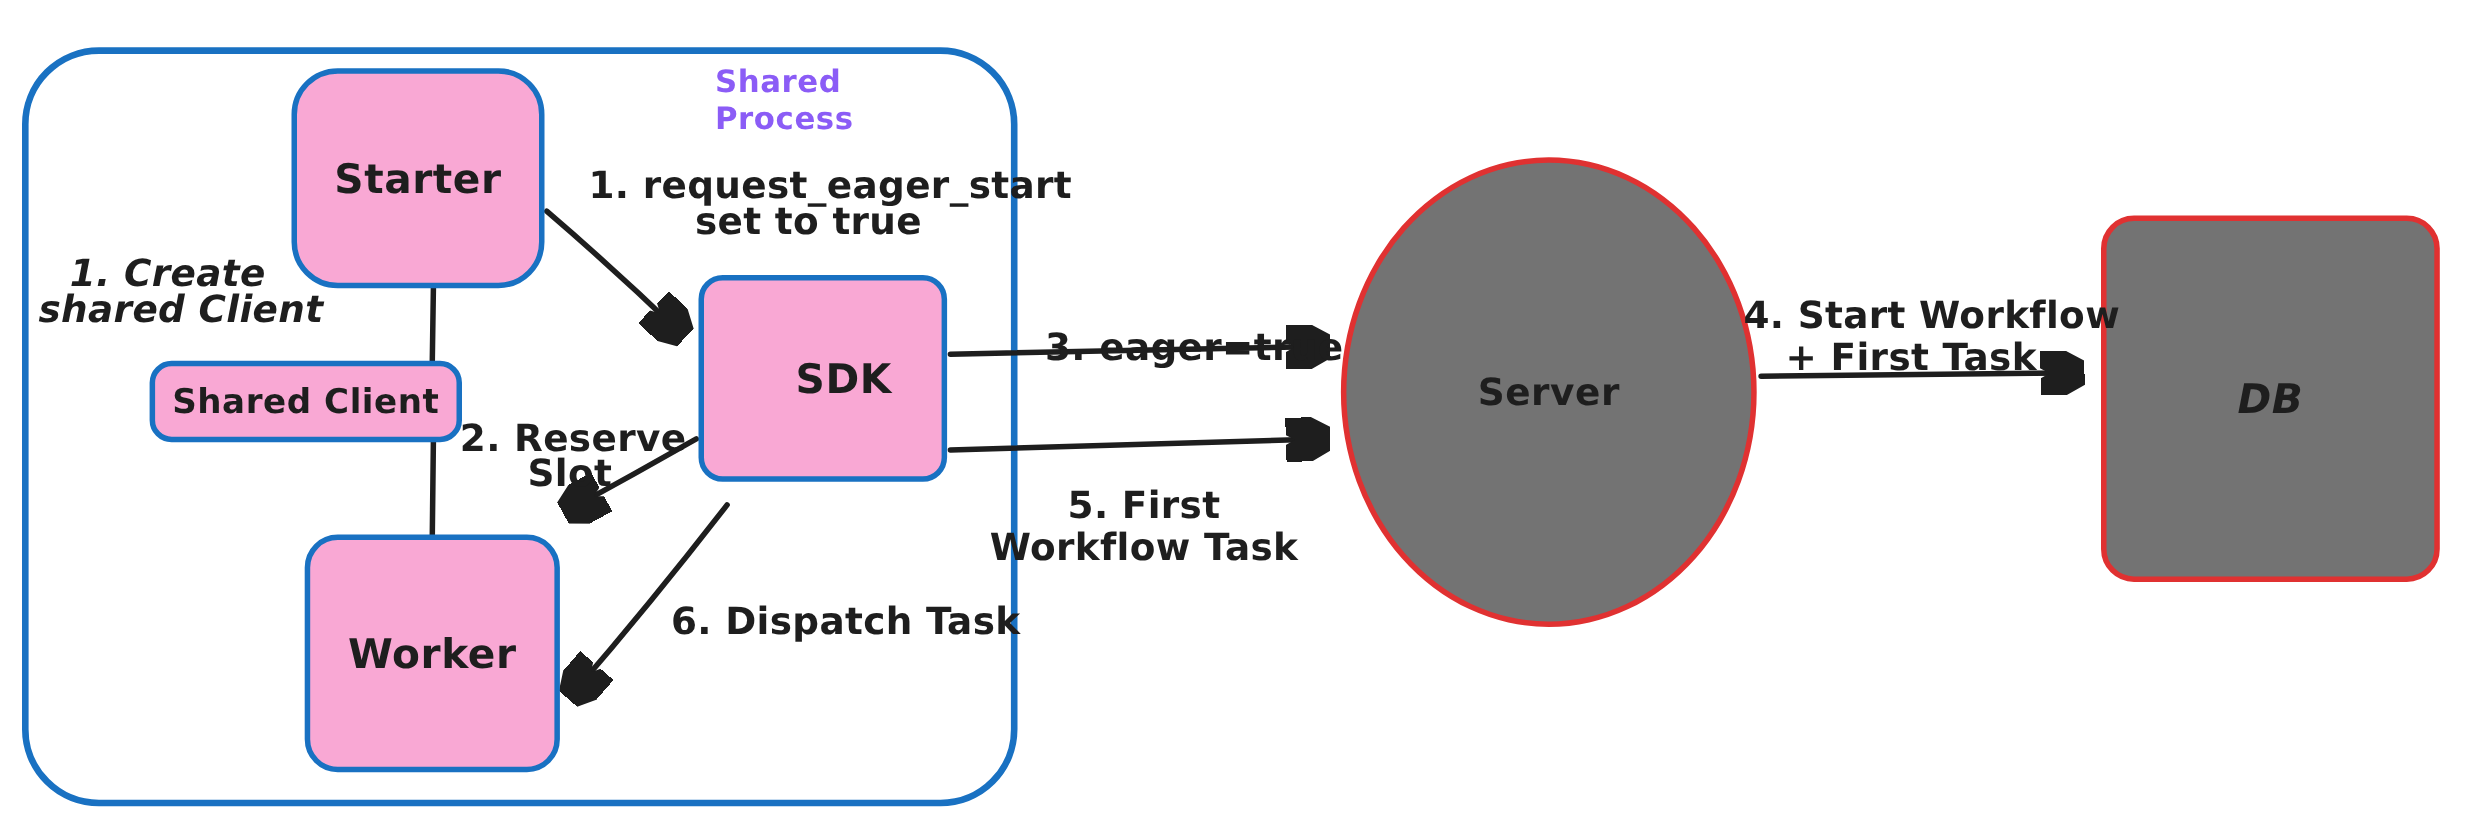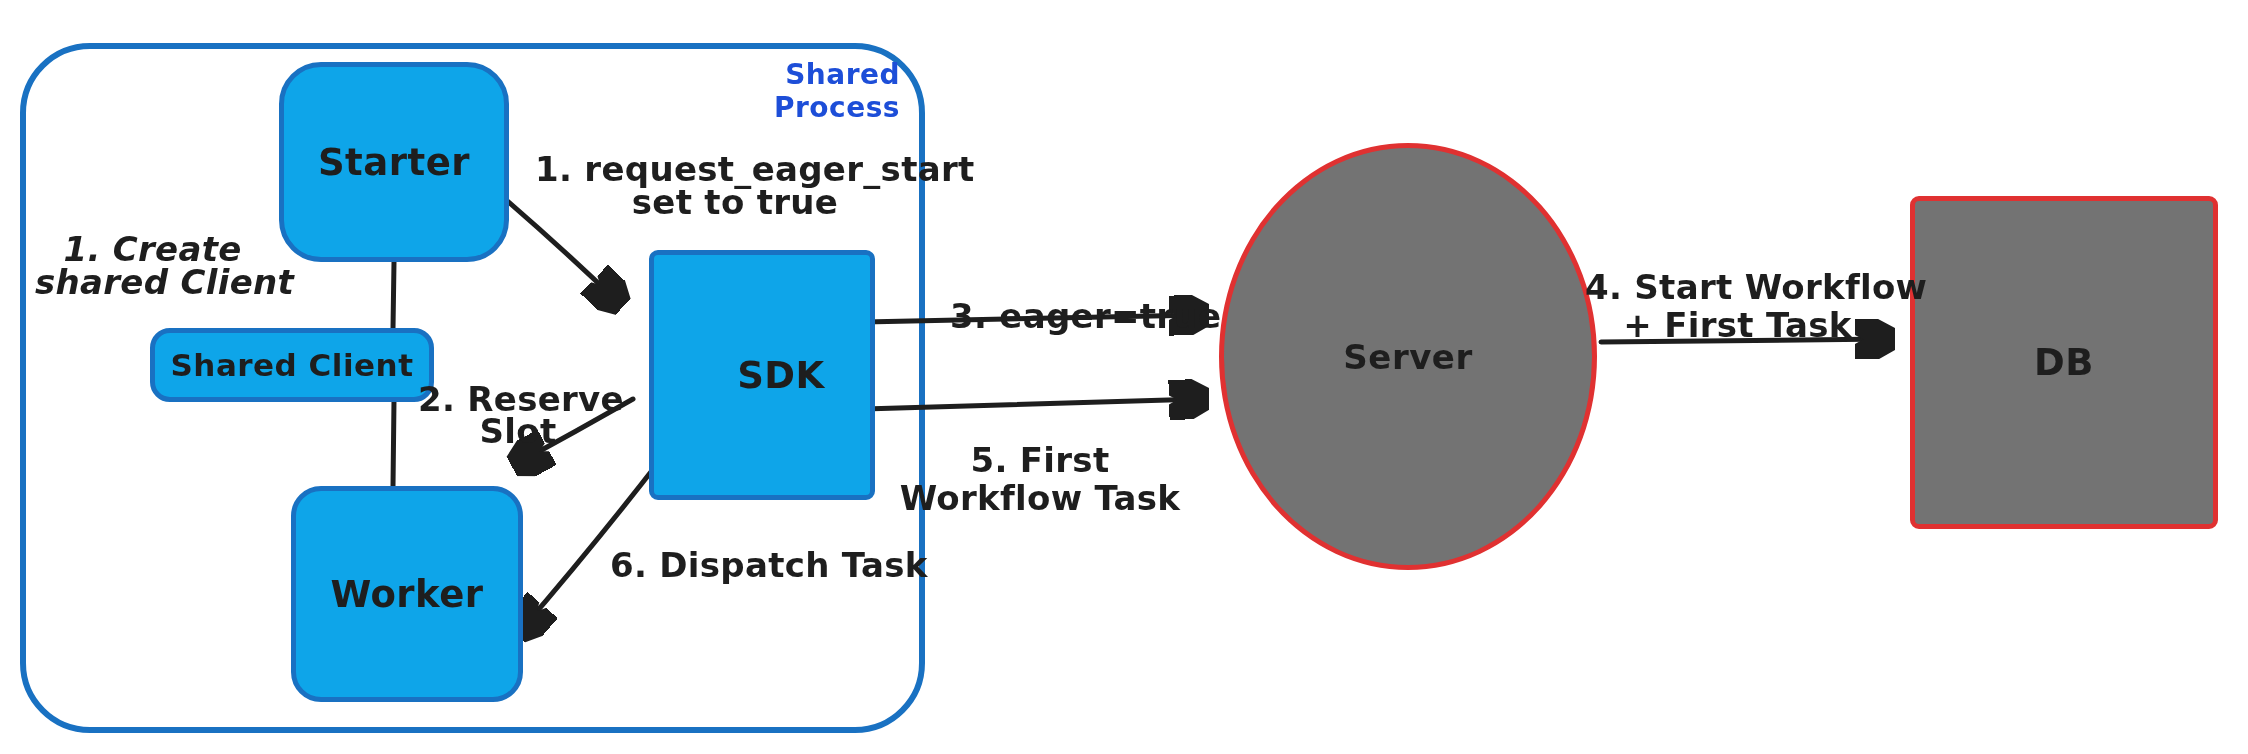--- a/index.html
+++ b/index.html
@@ -4,36 +4,36 @@
 <style>
   html,body{margin:0;padding:0;background:#ffffff;}
   #canvas{
     position:relative;width:2248px;height:754px;background:#ffffff;overflow:hidden;
     font-family:"DejaVu Sans", sans-serif;color:#1e1e1e;
   }
   .node{
     position:absolute;box-sizing:border-box;display:flex;align-items:center;justify-content:center;
     text-align:center;font-weight:600;letter-spacing:0.5px;
   }
-  .blue-node{background:#0ea5e9;border:5px solid #1971c2;margin-left:14px;}
+  .blue-node{background:#f9a8d4;border:5px solid #1971c2;}
   .red-node{background:#737373;border:5px solid #e03131;}
   #container-box{
     position:absolute;box-sizing:border-box;border:6px solid #1971c2;border-radius:70px;
     left:20px;top:43px;width:905px;height:690px;background:transparent;
   }
   #container-label{
-    position:absolute;left:650px;top:58px;width:250px;text-align:right;
-    color:#1d4ed8;font-size:28px;font-weight:600;letter-spacing:0.5px;
+    position:absolute;left:650px;top:58px;width:250px;text-align:left;
+    color:#8b5cf6;font-size:28px;font-weight:600;letter-spacing:0.5px;
   }
   #node-starter{left:265px;top:62px;width:230px;height:200px;border-radius:42px;font-size:37px;}
   #node-shared-client{left:136px;top:328px;width:284px;height:74px;border-radius:20px;font-size:31px;}
   #node-worker{left:277px;top:486px;width:232px;height:216px;border-radius:30px;font-size:37px;}
-  #node-sdk{left:635px;top:250px;width:226px;height:250px;border-radius:9px;font-size:37px;padding-left:38px;}
+  #node-sdk{left:635px;top:250px;width:226px;height:188px;border-radius:22px;font-size:37px;padding-left:38px;}
   #node-server{left:1219px;top:143px;width:378px;height:427px;border-radius:50%;font-size:34px;}
-  #node-db{left:1910px;top:196px;width:308px;height:333px;border-radius:9px;font-size:37px;}
+  #node-db{left:1910px;top:196px;width:308px;height:333px;border-radius:30px;font-size:37px;font-style:italic;}
   .note{
     position:absolute;text-align:center;font-size:34px;font-weight:600;line-height:33px;
     color:#1e1e1e;letter-spacing:0.3px;white-space:nowrap;
   }
   #note-create{left:35px;top:233px;width:235px;font-style:italic;}
   #note-request{left:535px;top:153px;width:400px;}
   #note-reserve{left:418px;top:383px;width:200px;line-height:32px;}
   #note-eager{left:950px;top:272px;width:250px;margin-top:28px;}
   #note-start-workflow{left:1585px;top:268px;width:305px;line-height:38px;}
   #note-first-task{left:890px;top:441px;width:300px;line-height:38px;}

